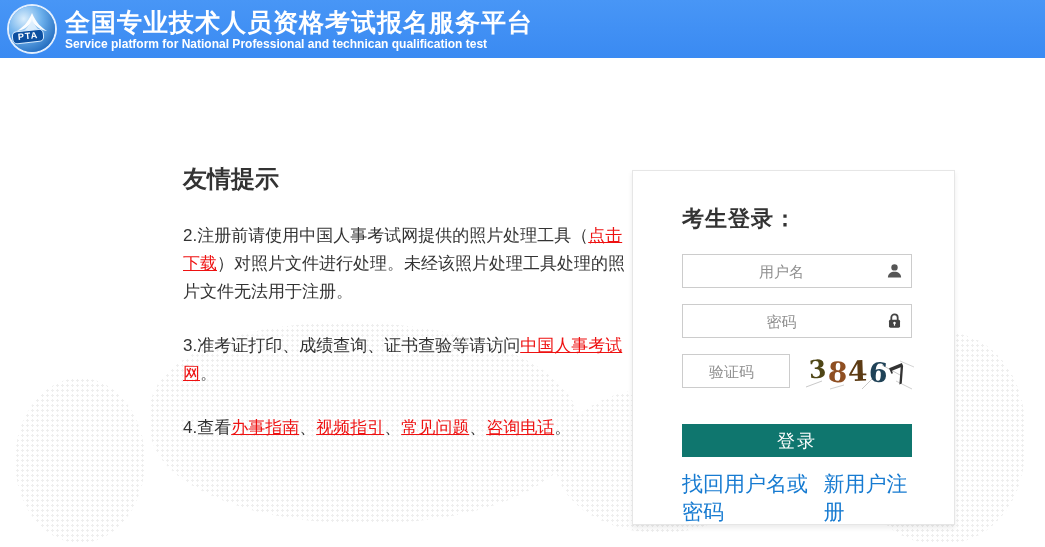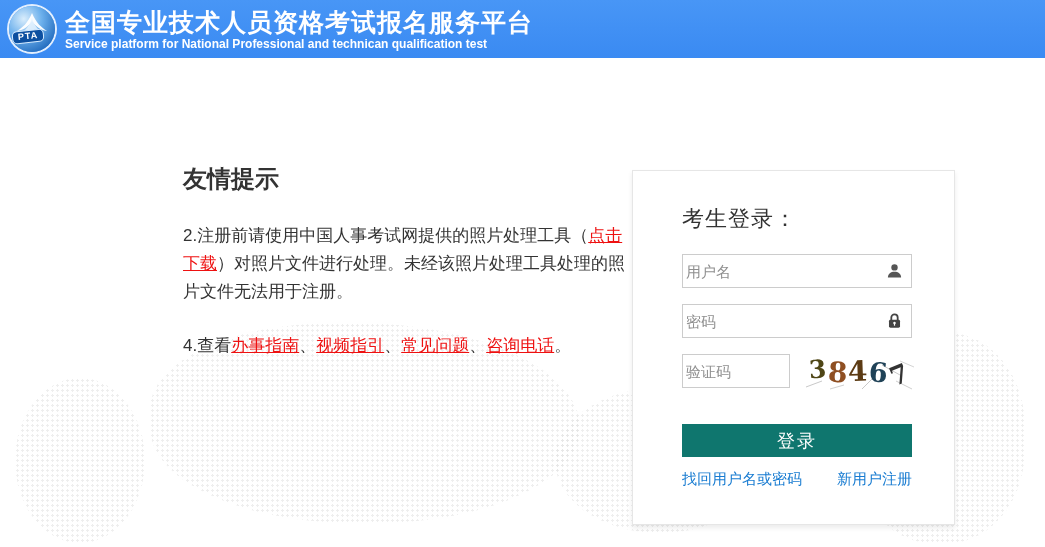--- a/index.html
+++ b/index.html
@@ -53,26 +53,27 @@
   .tips p:last-child { margin-bottom:0; }
   .red-link { color:#ee1111; text-decoration:underline; cursor:pointer; }
 
   
   .login-panel {
     position:absolute; left:632px; top:112px; width:323px; height:355px;
     background:#fff; border:1px solid #e6e6e6;
     box-shadow:0 3px 5px rgba(0,0,0,.08);
     padding:33px 0 0 49px;
   }
-  .login-panel h3 { font-size:22px; font-weight:400; color:#333; margin-bottom:20px; letter-spacing:1px; }
+  .login-panel h3 { font-size:22px; font-weight:700; color:#333; margin-bottom:20px; letter-spacing:1px; }
   .field { position:relative; width:230px; height:34px; margin-bottom:16px; }
   .field input, .captcha-input {
     width:100%; height:34px; border:1px solid #ccc; background:#fff;
     padding:0 34px 0 3px; font-size:15px; color:#8b5cf6; outline:none;
     font-family:"Liberation Sans","DejaVu Sans",sans-serif;
+    text-align:center;
   }
   .captcha-input { padding-right:12px; }
   input::placeholder { color:#8f8f8f; opacity:1; }
   .field-icon { position:absolute; right:9px; top:50%; transform:translateY(-50%); width:17px; height:17px; }
   .field-icon svg { display:block; width:100%; height:100%; }
 
   .captcha-row { position:relative; width:233px; height:40px; }
   .captcha-input { width:108px; }
   .captcha-img {
     position:absolute; left:118px; top:-3px; width:116px; height:42px;
@@ -85,21 +86,21 @@
   }
   .captcha-digits span { display:inline-block; line-height:1; }
 
   .login-btn {
     display:block; width:230px; height:33px; margin-top:30px;
     background:#0f766e; color:#fff; font-size:18px; border:none; cursor:pointer;
     font-family:"Liberation Sans","DejaVu Sans",sans-serif; letter-spacing:2px;
   }
   .login-links {
     width:230px; margin-top:13px; display:flex; justify-content:space-between;
-    font-size:15px;
+    font-size:21px;
   }
   .login-links a { color:#177bd1; text-decoration:none; cursor:pointer; }
 </style>
 </head>
 <body>
 
 <div class="page">
 
   <header class="header">
     <div class="logo">
@@ -118,20 +119,21 @@
   <main class="main">
     <div class="map-dots dots-1"></div>
     <div class="map-dots dots-2"></div>
     <div class="map-dots dots-3"></div>
     <div class="map-dots dots-4"></div>
 
     <section class="tips">
       <h2>友情提示</h2>
       <div id="tips-paragraphs">
           <p><span>2.注册前请使用中国人事考试网提供的照片处理工具（</span><a class="red-link">点击下载</a><span>）对照片文件进行处理。未经该照片处理工具处理的照片文件无法用于注册。</span></p>
+          <p><span>3.准考证打印、成绩查询、证书查验等请访问</span><a class="red-link">中国人事考试网</a><span>。</span></p>
           <p><span>4.查看</span><a class="red-link">办事指南</a><span>、</span><a class="red-link">视频指引</a><span>、</span><a class="red-link">常见问题</a><span>、</span><a class="red-link">咨询电话</a><span>。</span></p>
         </div>
     </section>
 
     <aside class="login-panel">
       <h3>考生登录：</h3>
 
       <div class="field">
         <input type="text" placeholder="用户名" style="">
         <span class="field-icon">

